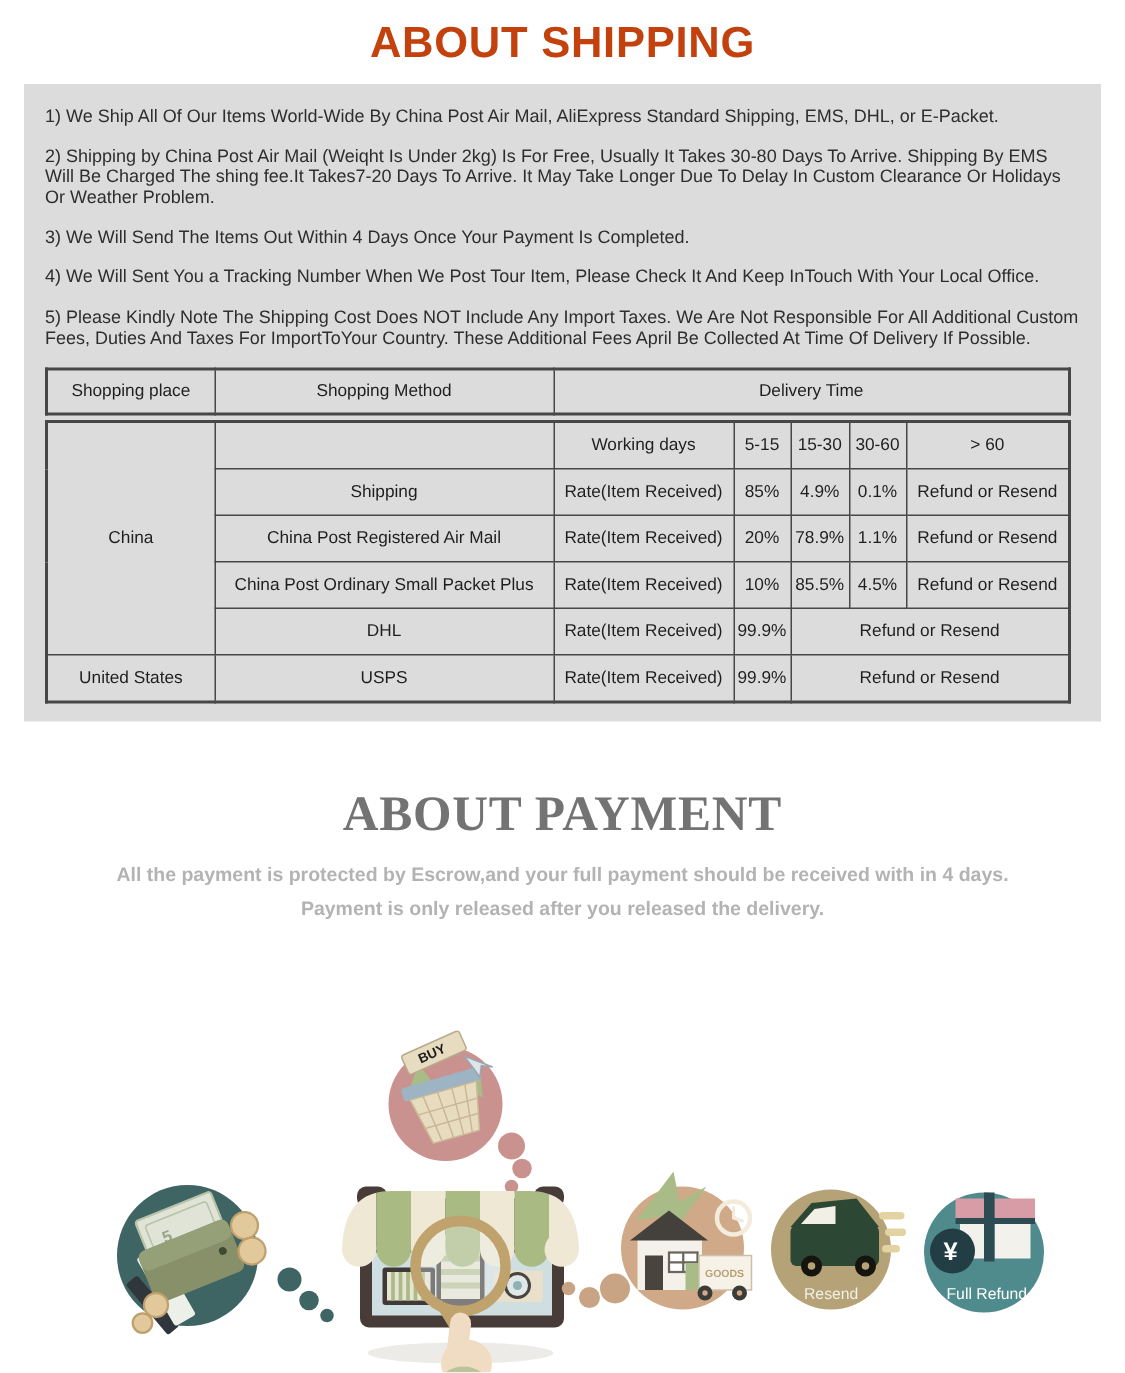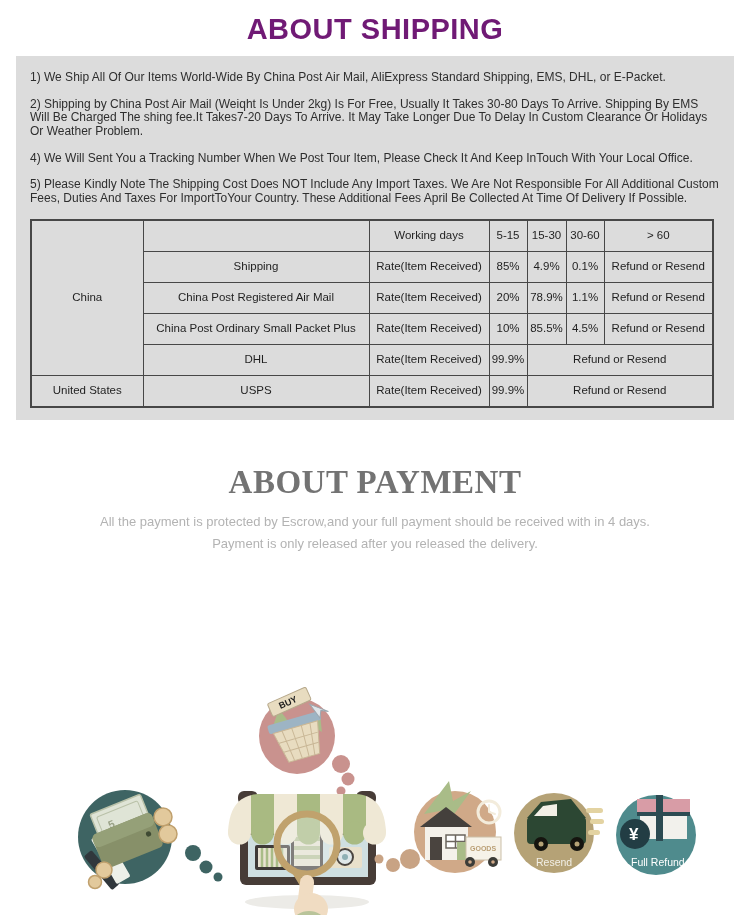--- a/index.html
+++ b/index.html
@@ -1,54 +1,69 @@
 <!DOCTYPE html>
 <html><head>
 <meta charset="utf-8">
 <style>
   html,body{margin:0;padding:0;}
   body{width:750px;height:915px;background:#ffffff;font-family:"Liberation Sans",sans-serif;}
   .page{position:relative;width:750px;height:915px;overflow:hidden;background:#fff;}
 
   .ship-title{margin:14px 0 10px;text-align:center;font-size:29px;font-weight:700;
-    letter-spacing:.5px;color:#701a75;line-height:1.1;}
+    letter-spacing:.5px;color:#c2410c;line-height:1.1;}
 
   .notice-box{width:718px;margin:0 auto;background:#dcdcdc;box-sizing:border-box;
     padding:15px 14px 12px;color:#2e2e2e;font-size:12px;line-height:1.14;}
   .notice-box p{margin:0 0 13px;}
 
   .tbl{width:684px;border-collapse:collapse;table-layout:fixed;font-size:11.5px;color:#1f1f1f;
     text-align:center;background:#dcdcdc;}
   .tbl td{border:1px solid #474747;padding:0 1px;overflow:hidden;white-space:nowrap;}
   .tbl{border:2px solid #474747;}
   .tbl.head{margin-top:9px;}
   .tbl.head td{height:28px;}
   .tbl.body{margin-top:3px;}
   .tbl.body td{height:30px;}
 
   .pay-title{margin:46px 0 12px;text-align:center;font-family:"Liberation Serif",serif;
     font-weight:700;font-size:33px;letter-spacing:.5px;color:#737373;line-height:1;}
-  .pay-sub{text-align:center;color:#b3b3b3;font-size:13px;line-height:1.75;margin:0;}
+  .pay-sub{text-align:center;color:#b3b3b3;font-size:13px;line-height:1.75;margin:0;font-weight:bold;}
 
   .illustration{position:absolute;left:0;bottom:0;width:750px;height:228px;}
   .svgtext{font-family:"Liberation Sans",sans-serif;}
 </style>
 </head>
 <body>
 
 <div class="page">
 
   <h1 class="ship-title">ABOUT SHIPPING</h1>
 
   <div class="notice-box">
     <p>1) We Ship All Of Our Items World-Wide By China Post Air Mail, AliExpress Standard Shipping, EMS, DHL, or E-Packet.</p>
     <p>2) Shipping by China Post Air Mail (Weiqht Is Under 2kg) Is For Free, Usually It Takes 30-80 Days To Arrive. Shipping By EMS Will Be Charged The shing fee.It Takes7-20 Days To Arrive. It May Take Longer Due To Delay In Custom Clearance Or Holidays Or Weather Problem.</p>
+    <p>3) We Will Send The Items Out Within 4 Days Once Your Payment Is Completed.</p>
     <p>4) We Will Sent You a Tracking Number When We Post Tour Item, Please Check It And Keep InTouch With Your Local Office.</p>
     <p>5) Please Kindly Note The Shipping Cost Does NOT Include Any Import Taxes. We Are Not Responsible For All Additional Custom Fees, Duties And Taxes For ImportToYour Country. These Additional Fees April Be Collected At Time Of Delivery If Possible.</p>
 
+    <table class="tbl head">
+      <colgroup>
+          <col style="width:112px">
+          <col style="width:226px">
+          <col>
+        </colgroup>
+      <tbody>
+          <tr>
+        <td>Shopping place</td>
+        <td>Shopping Method</td>
+        <td>Delivery Time</td>
+      </tr>
+    </tbody>
+      </table>
 
     <table class="tbl body">
       <colgroup>
         <col style="width:112px">
           <col style="width:226px">
           <col style="width:120px">
         <col style="width:38px">
           <col style="width:39px">
           <col style="width:38px">
           <col>

